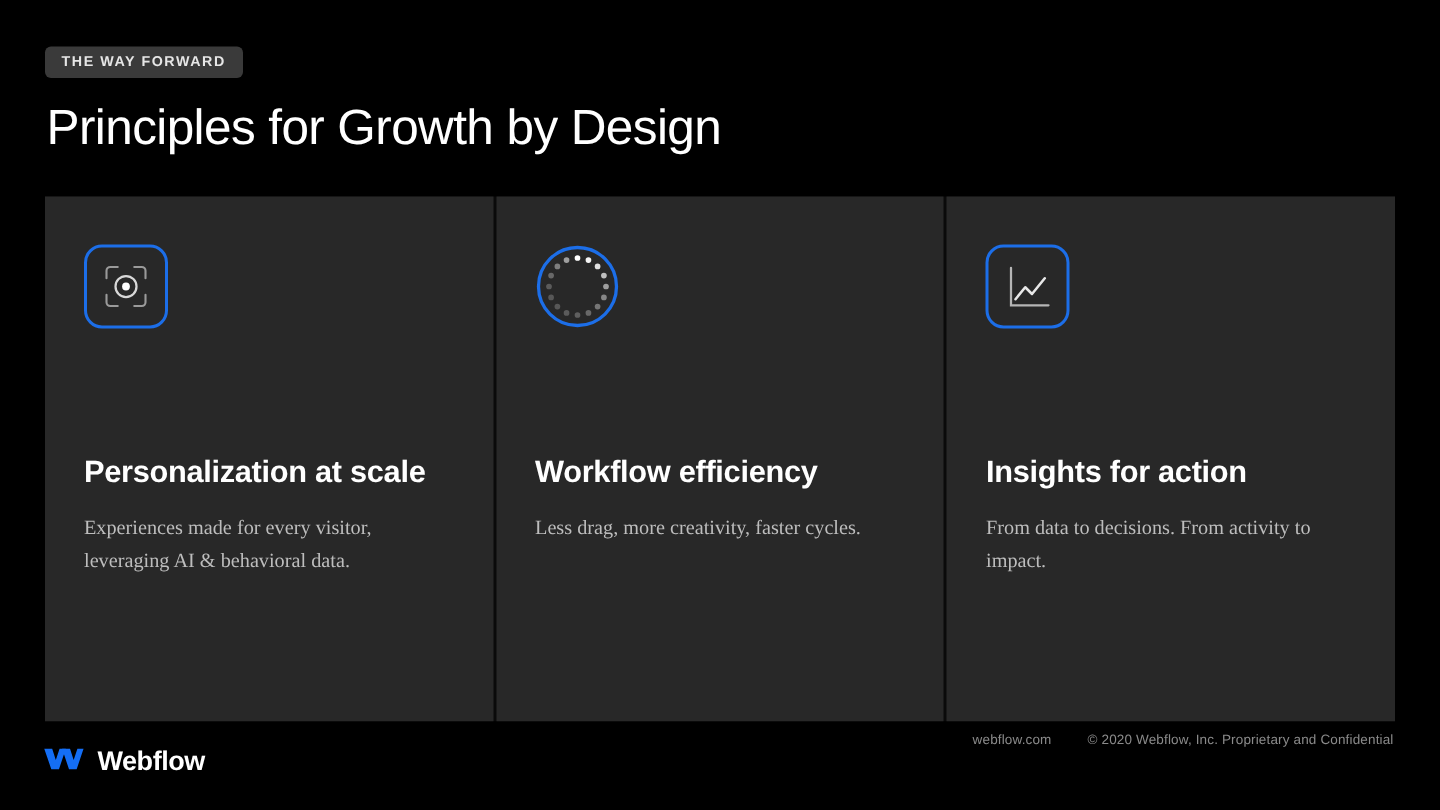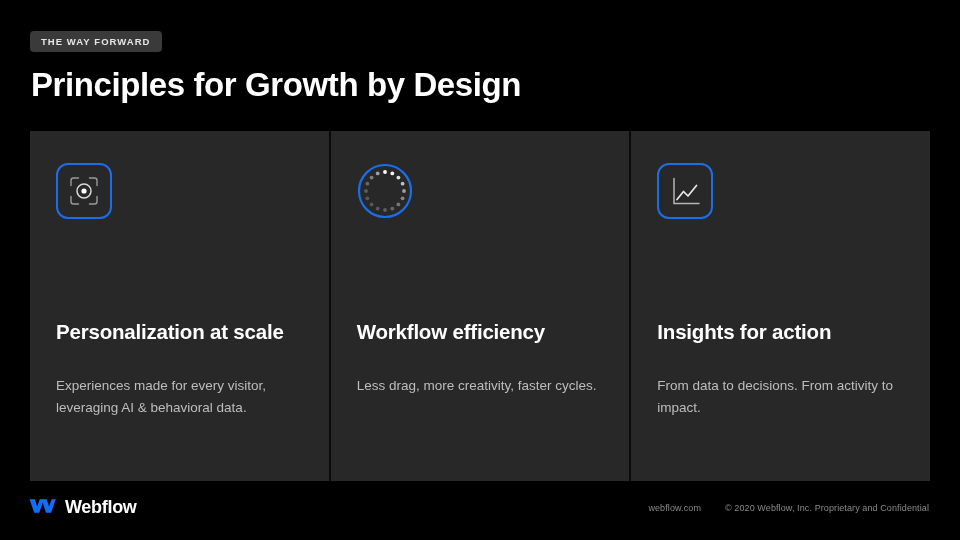--- a/index.html
+++ b/index.html
@@ -16,64 +16,63 @@
     position:absolute; left:30px; top:31px;
     background:#3a3a3a; color:#e6e6e6;
     font-size:9.5px; font-weight:600; letter-spacing:1.05px;
     padding:6px 11px 5px 11px; border-radius:4px;
     white-space:nowrap; line-height:1;
   }
 
   
   .title {
     position:absolute; left:31px; top:66px;
-    color:#fff; font-size:33px; font-weight:700;
+    color:#fff; font-size:33px; font-weight:400;
     letter-spacing:-0.4px; line-height:1.18; white-space:nowrap;
   }
 
   
   .cards {
     position:absolute; left:30px; top:131px;
     width:900px; height:350px;
     display:flex; gap:2px; background:#0a0a0a;
   }
   .card {
     flex:1 1 0; background:#282828;
     padding:32px 26px 0 26px;
     display:flex; flex-direction:column;
     min-width:0;
-    gap:17px;
   }
 
   
   .icon-frame {
     width:56px; height:56px; border-radius:12px;
     border:2px solid #1c6ee8;
     display:flex; align-items:center; justify-content:center;
     flex:0 0 auto;
   }
   .icon-frame.plain { border:none; }
   .icon-frame svg { display:block; }
 
   
   .card-head {
     color:#ffffff; font-size:20.5px; font-weight:700;
     line-height:1.28; letter-spacing:-0.2px;
     margin-top:83px;
   }
   .card-body {
     color:#bdbdbd; font-size:13.5px; font-weight:400;
-    line-height:1.62; margin-top:13px;
+    line-height:1.62; margin-top:13px;font-family:Liberation Serif, serif;
   }
 
   
   .footer { position:absolute; left:0; top:481px; width:960px; height:59px; background:#000; }
   .logo { position:absolute; left:29px; top:16px; display:flex; align-items:center; gap:9px; }
   .logo-word { color:#ffffff; font-size:18px; font-weight:600; letter-spacing:-0.3px; line-height:1; }
-  .foot-right { position:absolute; right:31px; top:23px; display:flex; align-items:center; gap:24px; }
+  .foot-right { position:absolute; right:31px; top:8px; display:flex; align-items:center; gap:24px; }
   .foot-right span { color:#8a8a8a; font-size:9px; font-weight:400; letter-spacing:0.1px; line-height:1; white-space:nowrap; }
 </style>
 </head>
 <body>
 
 <div class="slide">
 
   <div class="badge">THE WAY FORWARD</div>
 
   <h1 class="title">Principles for Growth by Design</h1>

